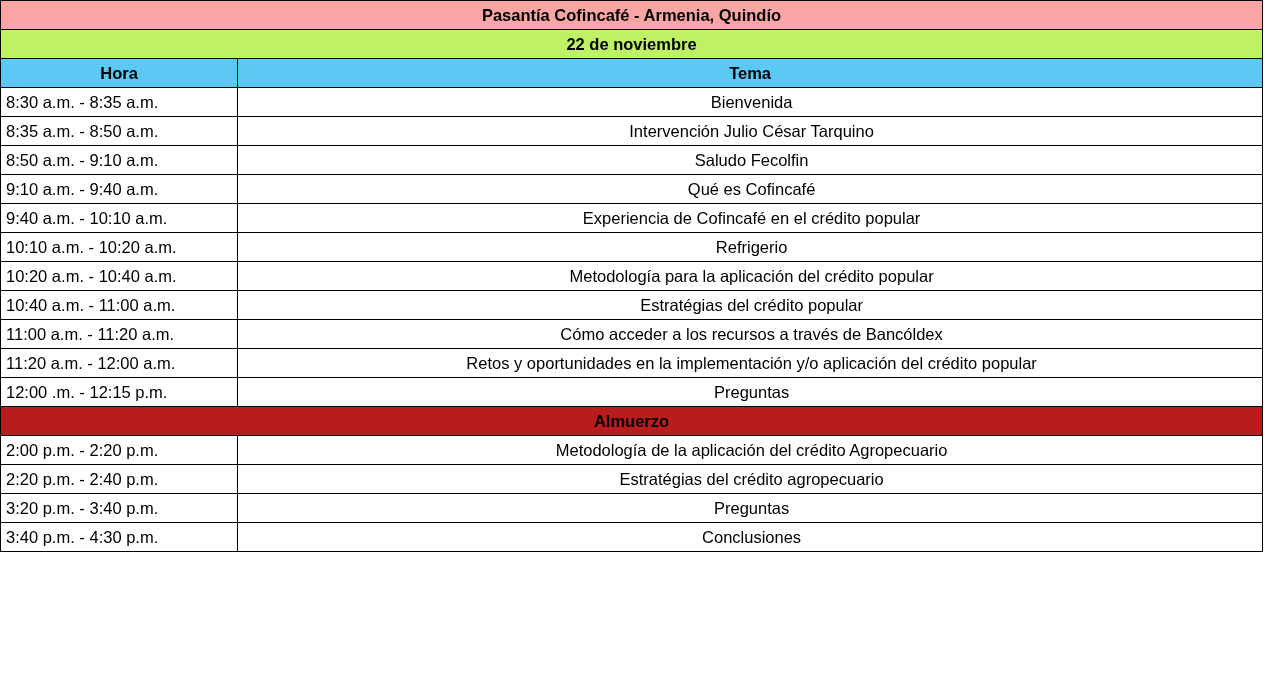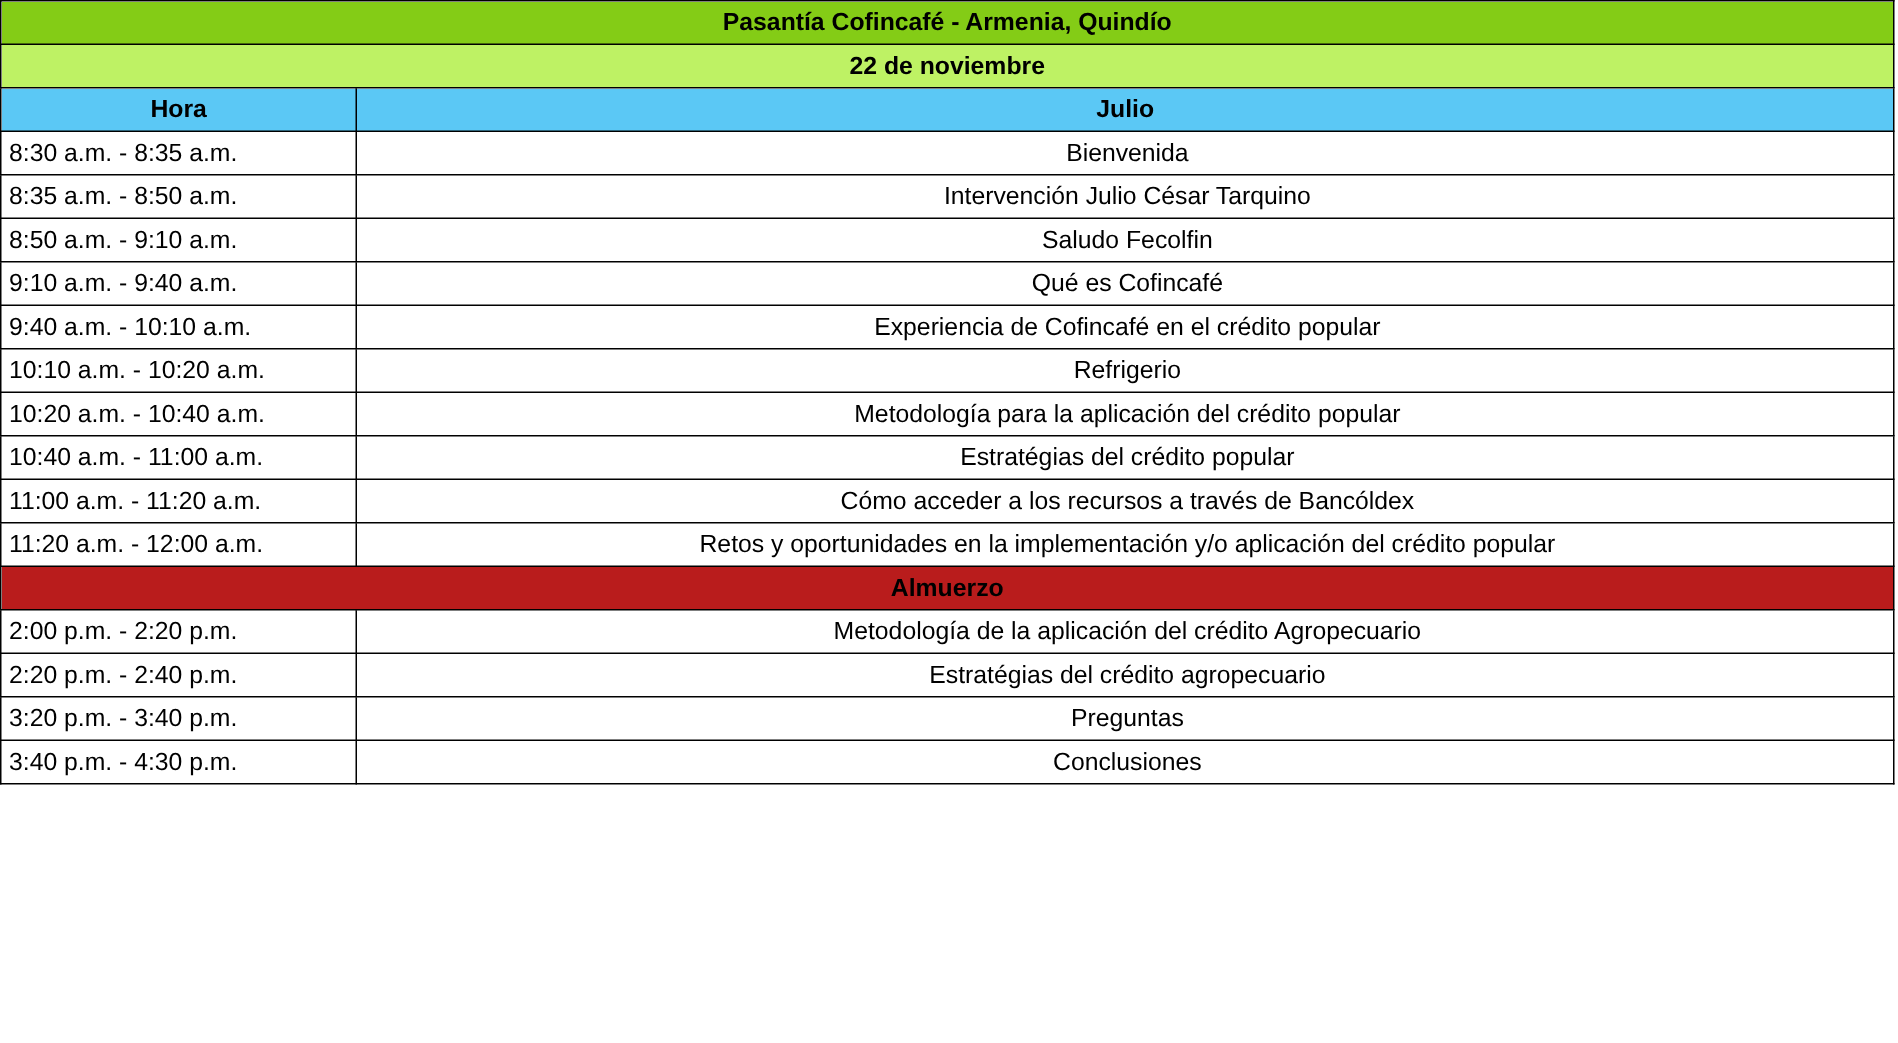--- a/index.html
+++ b/index.html
@@ -27,21 +27,21 @@
     padding: 0 4px;
     vertical-align: middle;
     line-height: 1.1;
     overflow: hidden;
     white-space: nowrap;
   }
   .col-time { width: 237px; }
   .col-topic { width: 1024px; }
 
   .title-row td {
-    background: #84cc16;
+    background: #fca5a5;
     font-weight: bold;
     text-align: center;
     font-size: 17px;
     height: 30px;
   }
   .date-row td {
     background: #bef264;
     font-weight: bold;
     text-align: center;
     font-size: 17px;
@@ -80,21 +80,21 @@
   </colgroup>
   <tbody>
     <tr class="title-row">
       <td colspan="2">Pasantía Cofincafé - Armenia, Quindío</td>
     </tr>
     <tr class="date-row">
       <td colspan="2">22 de noviembre</td>
     </tr>
     <tr class="header-row">
       <td>Hora</td>
-      <td>Julio</td>
+      <td>Tema</td>
     </tr>
 
     <tr class="data-row">
       <td class="time-cell">8:30 a.m. - 8:35 a.m.</td>
       <td class="topic-cell">Bienvenida</td>
     </tr>
     <tr class="data-row">
       <td class="time-cell">8:35 a.m. - 8:50 a.m.</td>
       <td class="topic-cell">Intervención Julio César Tarquino</td>
     </tr>
@@ -123,20 +123,24 @@
       <td class="topic-cell">Estratégias del crédito popular</td>
     </tr>
     <tr class="data-row">
       <td class="time-cell">11:00 a.m. - 11:20 a.m.</td>
       <td class="topic-cell">Cómo acceder a los recursos a través de Bancóldex</td>
     </tr>
     <tr class="data-row">
       <td class="time-cell">11:20 a.m. - 12:00 a.m.</td>
       <td class="topic-cell">Retos y oportunidades en la implementación y/o aplicación del crédito popular</td>
     </tr>
+    <tr class="data-row">
+      <td class="time-cell">12:00 .m. - 12:15 p.m.</td>
+      <td class="topic-cell">Preguntas</td>
+    </tr>
 
     <tr class="section-row">
       <td colspan="2">Almuerzo</td>
     </tr>
 
     <tr class="data-row">
       <td class="time-cell">2:00 p.m. - 2:20 p.m.</td>
       <td class="topic-cell">Metodología de la aplicación del crédito Agropecuario</td>
     </tr>
     <tr class="data-row">

